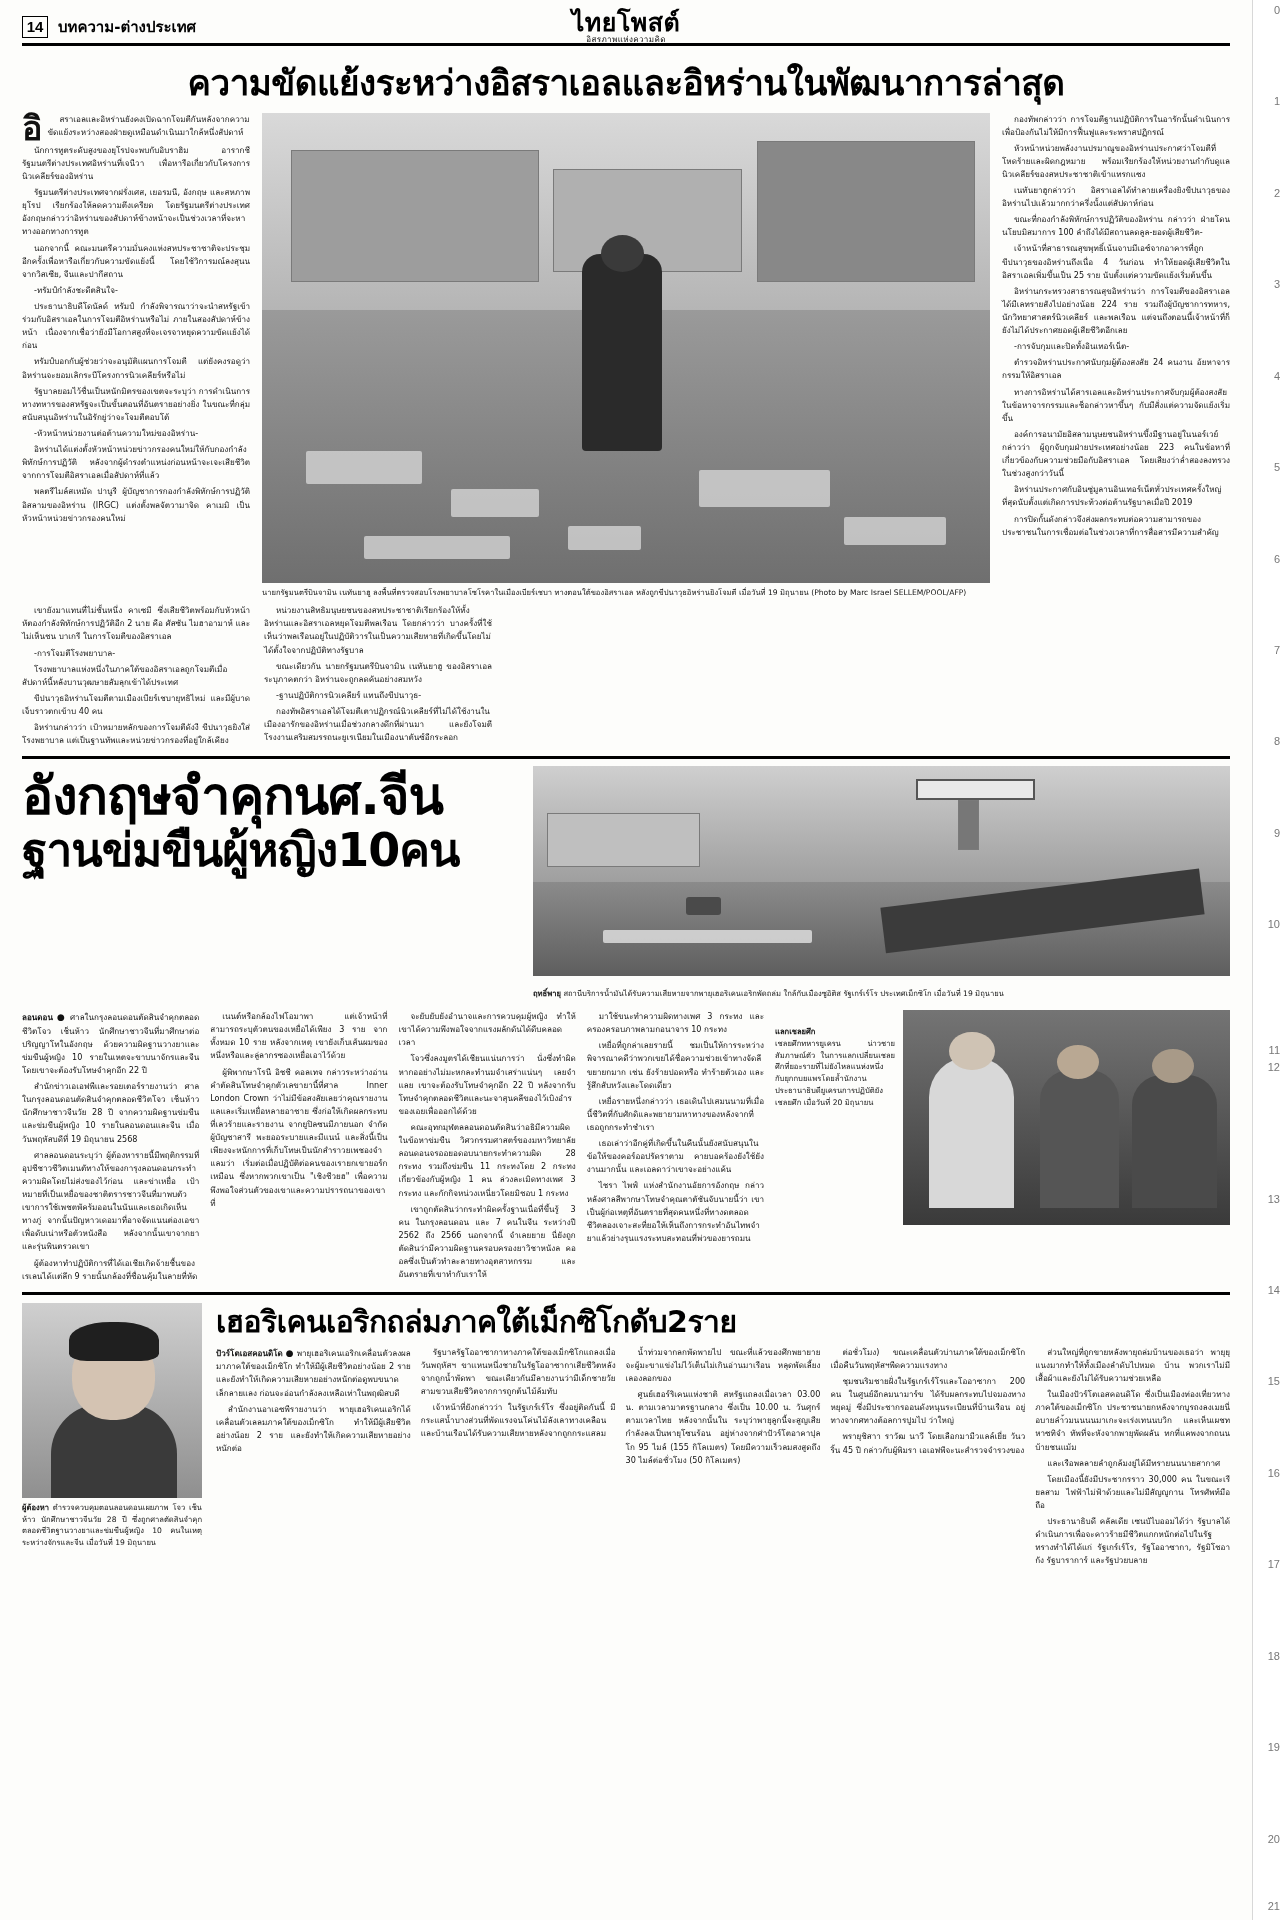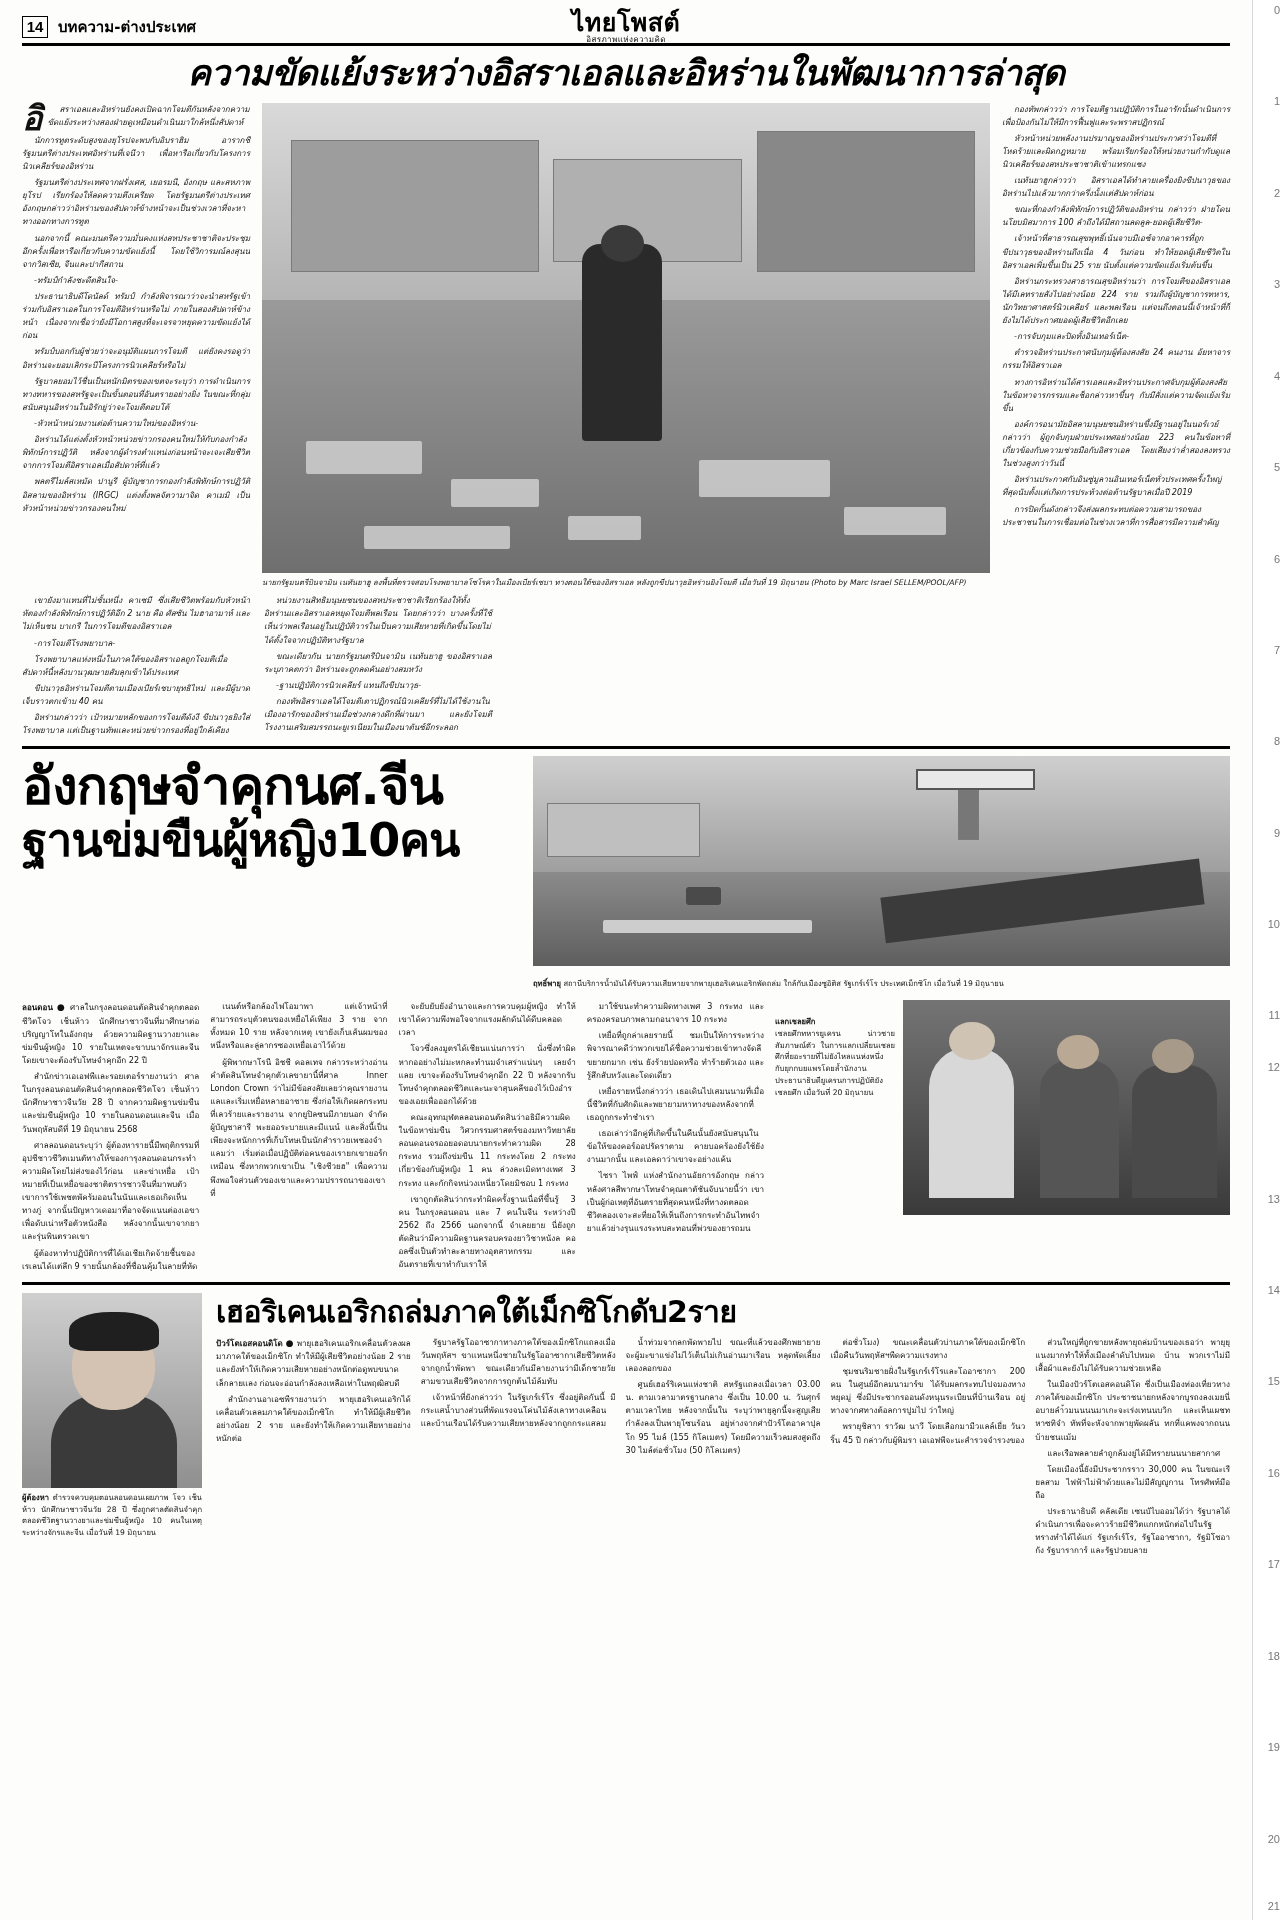--- a/index.html
+++ b/index.html
@@ -77,21 +77,21 @@
     font-size: 8.1px;
     line-height: 1.62;
     text-align: justify;
     color: #111;
     hyphens: auto;
     word-break: break-word;
   }
   .col-text p { margin: 0 0 3px 0; text-indent: 12px; }
 
   
-  #story1 { padding-top: 2px; font-style: italic; }
+  #story1 { padding-top: 12px; }
   .headline1 {
     font-size: 35px;
     font-weight: bold;
     text-align: center;
     line-height: 1.1;
     margin: 6px 0 10px 0;
     letter-spacing: -0.5px;
   }
   .s1-grid {
     display: grid;
@@ -178,21 +178,21 @@
     <div class="tick" style="top: 95px;">1</div>
     <div class="tick" style="top: 187px;">2</div>
     <div class="tick" style="top: 278px;">3</div>
     <div class="tick" style="top: 370px;">4</div>
     <div class="tick" style="top: 461px;">5</div>
     <div class="tick" style="top: 553px;">6</div>
     <div class="tick" style="top: 644px;">7</div>
     <div class="tick" style="top: 735px;">8</div>
     <div class="tick" style="top: 827px;">9</div>
     <div class="tick" style="top: 918px;">10</div>
-    <div class="tick" style="top: 1009px;">11</div>
+    <div class="tick" style="top: 1044px;">11</div>
     <div class="tick" style="top: 1061px;">12</div>
     <div class="tick" style="top: 1193px;">13</div>
     <div class="tick" style="top: 1284px;">14</div>
     <div class="tick" style="top: 1375px;">15</div>
     <div class="tick" style="top: 1467px;">16</div>
     <div class="tick" style="top: 1558px;">17</div>
     <div class="tick" style="top: 1650px;">18</div>
     <div class="tick" style="top: 1741px;">19</div>
     <div class="tick" style="top: 1833px;">20</div>
     <div class="tick" style="top: 1900px;">21</div>

